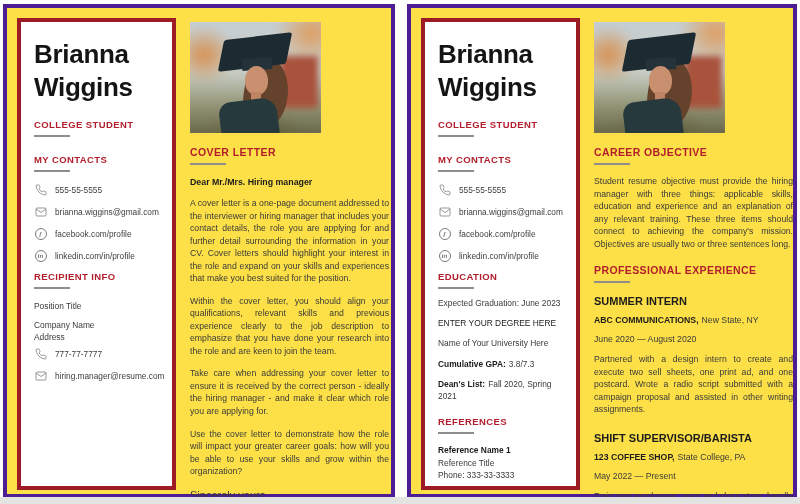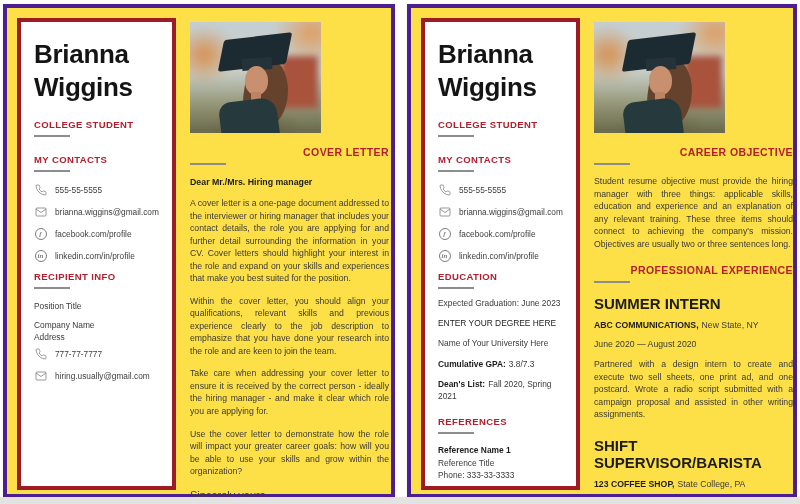--- a/index.html
+++ b/index.html
@@ -64,26 +64,26 @@
       radial-gradient(62px 42px at 50% 98%, rgba(96,92,50,.95), rgba(96,92,50,0) 78%),
       linear-gradient(180deg,#c4ced5 0%,#c9cfc8 45%,#8f9070 74%,#5c5b40 100%);
   }
   .photo .building{position:absolute;left:90px;top:34px;width:38px;height:52px;background:#a9523c;filter:blur(3px);}
   .photo .hair{position:absolute;left:54px;top:36px;width:44px;height:70px;background:#64422c;border-radius:42% 56% 46% 46%;transform:rotate(9deg);}
   .photo .cap{position:absolute;left:32px;top:14px;width:66px;height:32px;background:#1c2a31;transform:skewX(-18deg) rotate(-7deg);border-radius:3px;}
   .photo .cap-band{position:absolute;left:52px;top:36px;width:30px;height:12px;background:#24333a;transform:rotate(-4deg);}
   .photo .face{position:absolute;left:55px;top:44px;width:23px;height:29px;background:#c9906f;border-radius:50% 50% 46% 46%;}
   .photo .neck{position:absolute;left:61px;top:70px;width:10px;height:10px;background:#bd8362;}
   .photo .gown{position:absolute;left:30px;top:78px;width:58px;height:40px;background:#263a3e;border-radius:12px 16px 0 0;transform:rotate(-7deg);}
-  .m-head{margin-top:13px;text-align:right;}
+  .m-head{margin-top:13px;}
   .salutation{font-size:8.8px;font-weight:bold;color:#1c1c1c;margin-top:12px;}
   .para{font-size:8.7px;line-height:1.44;text-align:justify;color:#3a3a3a;margin-top:10px;}
   .closing{font-size:11px;margin-top:11px;color:#3a3a3a;}
   .job{margin-top:12px;}
-  .job-title{font-size:15px;font-weight:bold;color:#1c1c1c;}
+  .job-title{font-size:11px;font-weight:bold;color:#1c1c1c;}
   .job-co{font-size:8.7px;margin-top:8px;color:#3a3a3a;}
   .job-co .co{font-weight:bold;color:#1c1c1c;margin-right:3px;}
   .job-dates{font-size:8.7px;margin-top:9px;color:#3a3a3a;}
   .job-desc{margin-top:9px;}
 </style>
 </head>
 <body>
 
 <div class="page p1">
 
@@ -146,21 +146,21 @@
             </span>
           <span class="txt">777-77-7777</span>
         </div>
         <div class="c-row">
           <span class="icon">
               <svg viewBox="0 0 24 24">
                 <rect x="2" y="4" width="20" height="16" rx="2"></rect>
                 <path d="M22 6l-10 7L2 6"></path>
               </svg>
             </span>
-          <span class="txt">hiring.usually@gmail.com</span>
+          <span class="txt">hiring.manager@resume.com</span>
         </div>
       </div>
     </div>
   </div>
 
   <div class="main">
     <div class="photo">
       <div class="bg"></div>
         <div class="building"></div>
         <div class="hair"></div>

